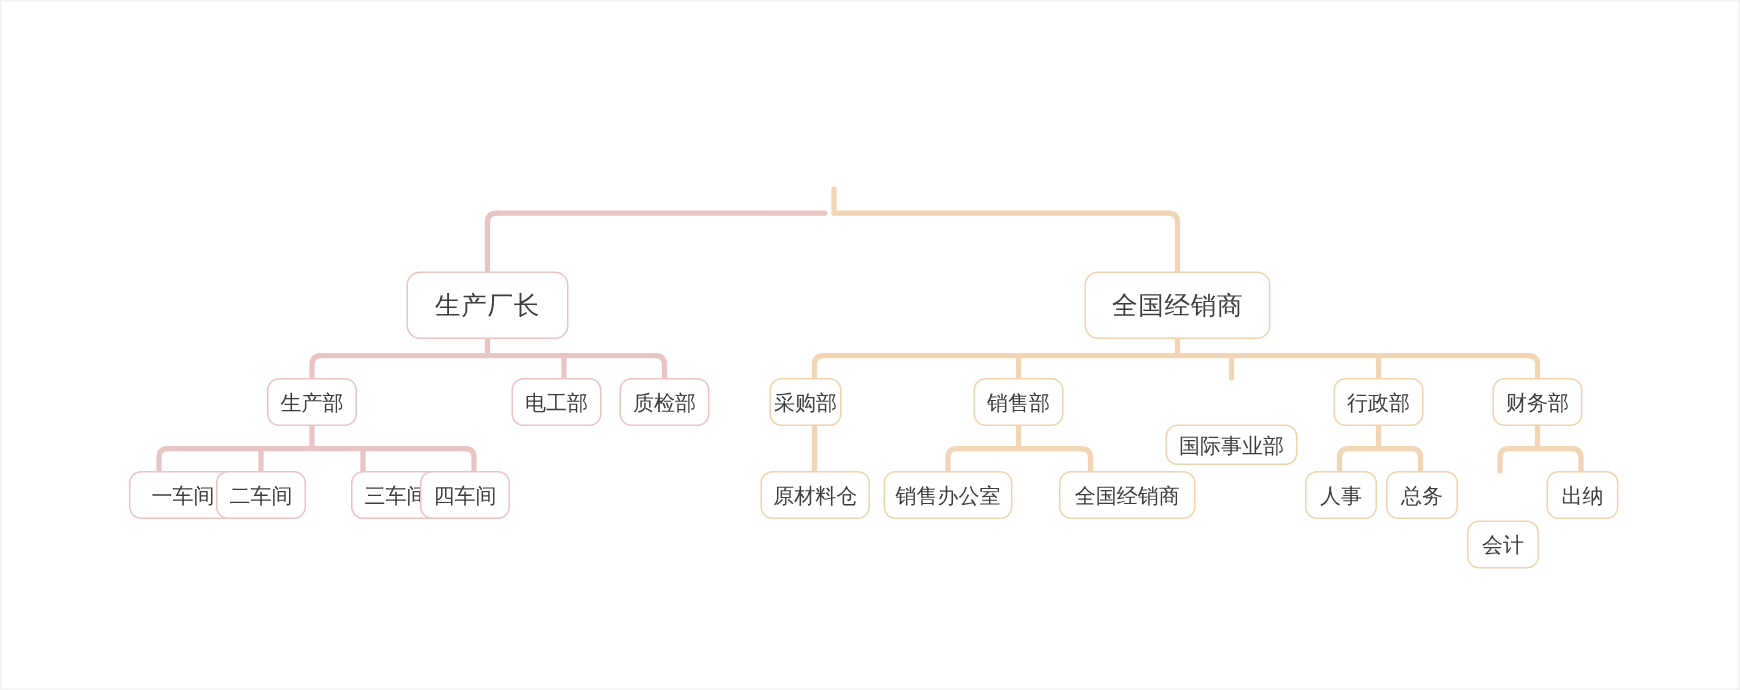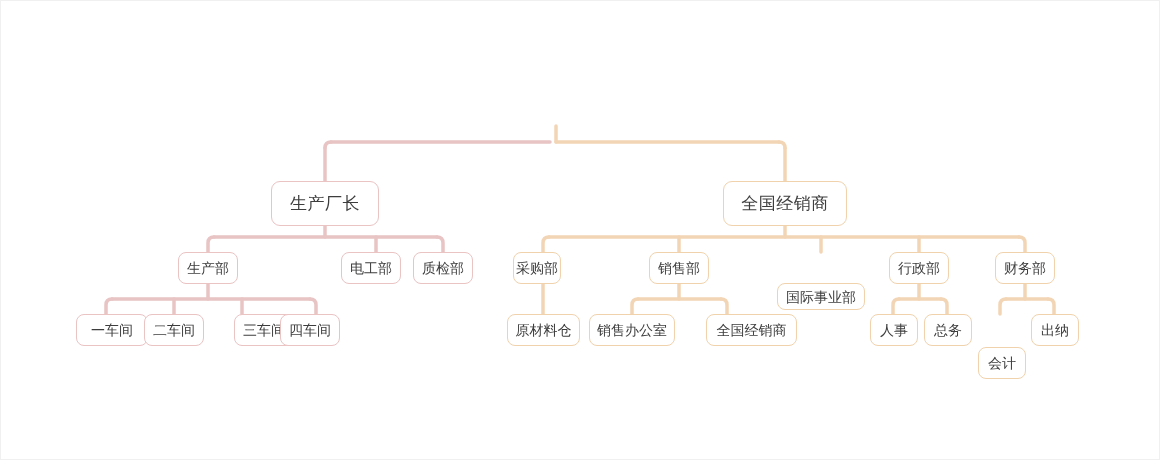--- a/index.html
+++ b/index.html
@@ -166,21 +166,21 @@
   <div class="node node-l3 tan" style="left:776px; top:267px; width:88px; height:27px;margin-top:15px;">
     <span>国际事业部</span>
   </div>
   <div class="node node-l3 tan" style="left:888px; top:251px; width:60px; height:32px;">
     <span>行政部</span>
   </div>
   <div class="node node-l3 tan" style="left:994px; top:251px; width:60px; height:32px;">
     <span>财务部</span>
   </div>
 
-  <div class="node node-l4" style="left:75px; top:313px; width:72px; height:32px;">
+  <div class="node node-l4" style="left:85px; top:313px; width:72px; height:32px;">
     <span>一车间</span>
   </div>
   <div class="node node-l4" style="left:143px; top:313px; width:60px; height:32px;">
     <span>二车间</span>
   </div>
   <div class="node node-l4" style="left:211px; top:313px; width:60px; height:32px;margin-left:22px;">
     <span>三车间</span>
   </div>
   <div class="node node-l4" style="left:279px; top:313px; width:60px; height:32px;">
     <span>四车间</span>

